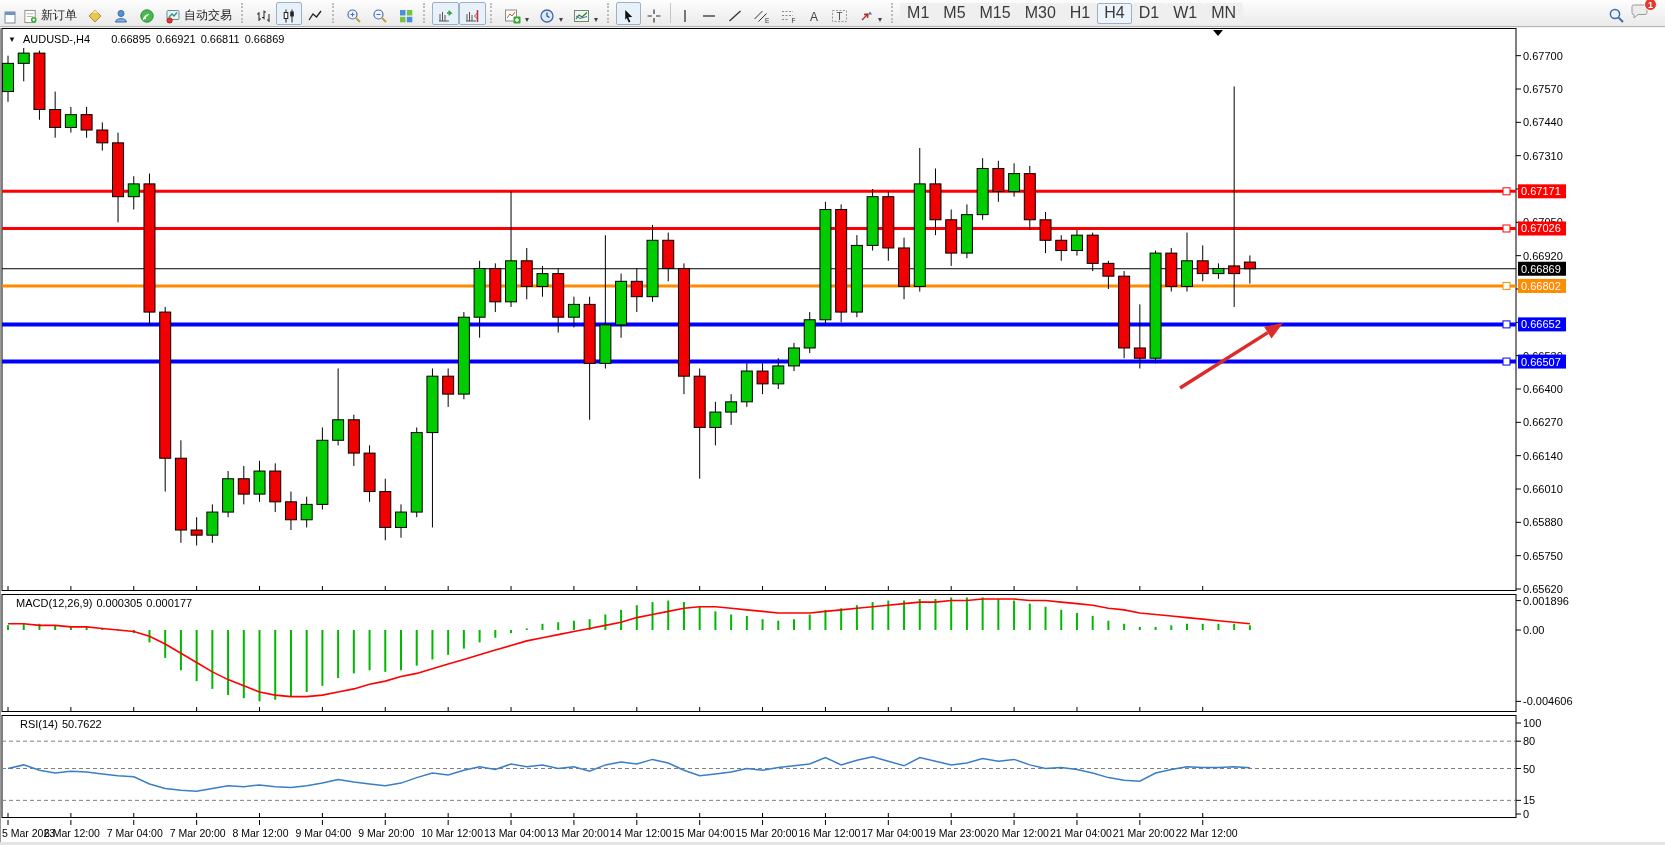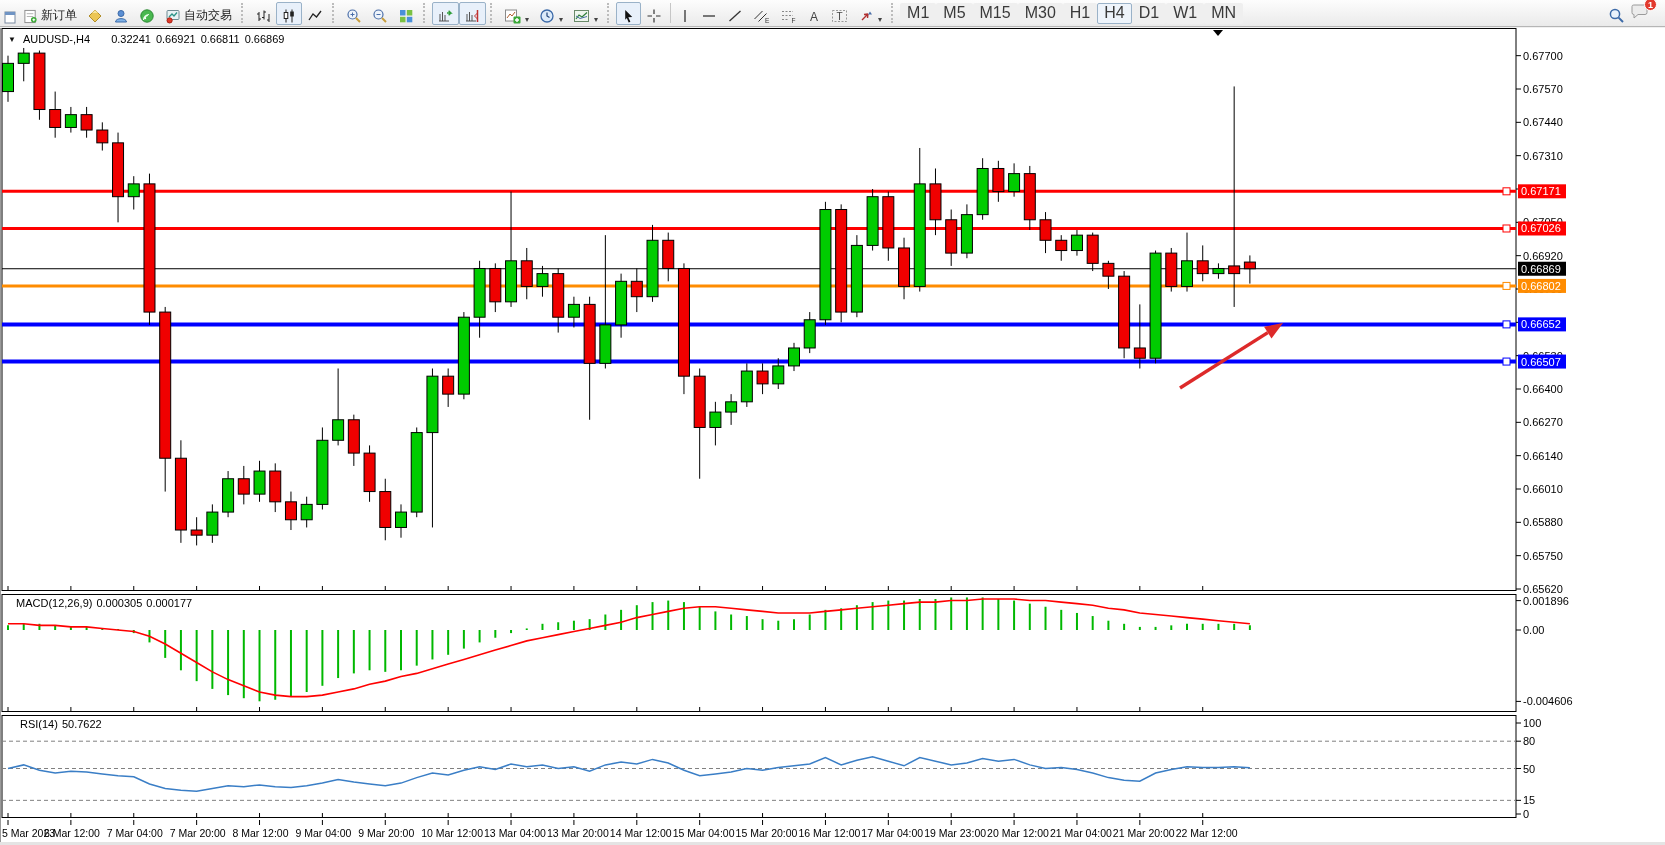--- a/index.html
+++ b/index.html
@@ -244,21 +244,21 @@
         <path d="M2 3.5 Q2 2 3.8 2 H15 Q17 2 17 3.8 V9.5 Q17 11.5 15 11.5 H8 L4 15 V11.5 H3.8 Q2 11.5 2 9.5 Z" fill="#ececec" stroke="#9a9a9a"></path>
       </svg>
     <span class="badge">1</span>
   </span>
 </div>
 
 <div class="pane-label" style="left:8px;top:33px">
   <span class="tri">▼</span>
   <span style="margin-right:16px">AUDUSD-,H4</span>
   <span class="vals">
-    <span>0.32241</span>
+    <span>0.66895</span>
     <span>0.66921</span>
     <span>0.66811</span>
     <span>0.66869</span>
   </span>
 </div>
 <div class="pane-label" style="left:16px;top:597px">
   <span>MACD(12,26,9)</span>
   <span style="margin-left:-1px">0.000305</span>
   <span style="margin-left:-1px">0.000177</span>
 </div>

